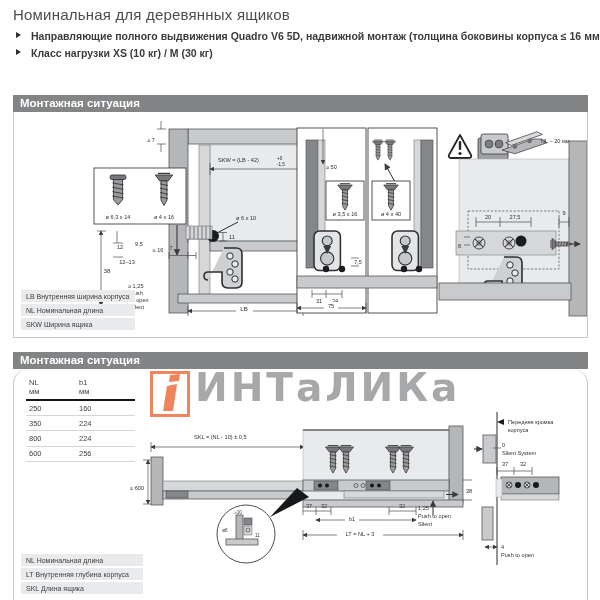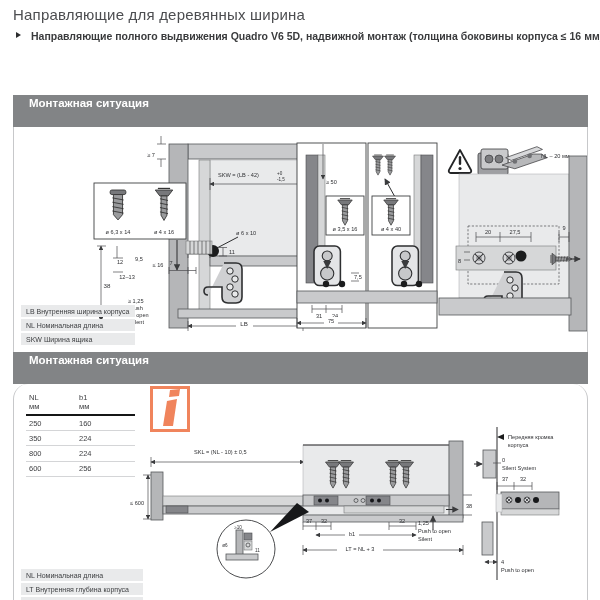--- a/index.html
+++ b/index.html
@@ -5,21 +5,21 @@
   html,body{margin:0;padding:0;}
   body{width:600px;height:600px;background:#ffffff;font-family:"Liberation Sans",sans-serif;position:relative;overflow:hidden;}
   .page{position:absolute;inset:0;}
   .title{position:absolute;left:13px;top:6px;font-size:15px;color:#4c4d50;letter-spacing:0.2px;}
   .bullet{position:absolute;left:16px;display:flex;gap:10px;font-size:10.5px;font-weight:bold;color:#3a3b3d;white-space:nowrap;}
   .bullet.b1{top:30px}.bullet.b2{top:47px}
   .tri{width:0;height:0;border-left:5px solid #2c2d2f;border-top:3.5px solid transparent;border-bottom:3.5px solid transparent;margin-top:2px;flex:0 0 auto;}
   .panel{position:absolute;left:13px;width:575px;}
   #panel1{top:95px;}
   #panel2{top:352px;}
-  .bar{height:32px;background:#828486;color:#fff;font-weight:bold;font-size:11.5px;line-height:17px;padding-left:16px;box-sizing:border-box;}
+  .bar{height:17px;background:#828486;color:#fff;font-weight:bold;font-size:11.5px;line-height:17px;padding-left:7px;box-sizing:border-box;}
   .pbody{position:relative;background:#fff;border:1px solid #c7c8ca;border-top:none;box-sizing:border-box;}
   #panel1 .pbody{height:226px;}
   #panel2 .pbody{height:280px;border-radius:15px;}
   svg.draw{position:absolute;left:0;top:0;}
   .legend{position:absolute;left:7px;}
   #panel1 .legend{top:178px;}
   #panel2 .legend{top:185px;}
   .lrow{background:#e9eaeb;font-size:7px;color:#3f4043;padding:3px 5px 2px 5px;margin-bottom:2px;white-space:nowrap;}
   #panel1 .lrow{width:104px;}
   #panel2 .lrow{width:112px;}
@@ -45,24 +45,28 @@
   .fillD{fill:#d6d7d8;stroke:#77787a;stroke-width:0.6}
   .fillE{fill:#85868a;stroke:#4a4b4d;stroke-width:0.6}
   .white{fill:#fff;stroke:#3f4042;stroke-width:0.9}
   .wbg{fill:#fff;stroke:none}
 </style>
 </head>
 <body>
 
 <div class="page">
 
-  <div class="title">Направляющие для деревянных ширина</div>
+  <div class="title">Номинальная для деревянных ящиков</div>
   <div class="bullet b1">
     <span class="tri"></span>
     <span>Направляющие полного выдвижения Quadro V6 5D, надвижной монтаж (толщина боковины корпуса ≤ 16 мм)</span>
+  </div>
+  <div class="bullet b2">
+    <span class="tri"></span>
+    <span>Класс нагрузки XS (10 кг) / M (30 кг)</span>
   </div>
 
   <section class="panel" id="panel1">
     <div class="bar">Монтажная ситуация</div>
     <div class="pbody">
       <svg class="draw" width="573" height="224" viewBox="0 0 573 224">
         <defs>
           <marker id="arr" viewBox="0 0 8 8" refX="7" refY="4" markerWidth="6.5" markerHeight="6.5" orient="auto-start-reverse">
             <path d="M0,0 L8,4 L0,8 Z" fill="#3a3b3d"></path>
           </marker>
@@ -297,20 +301,21 @@
               <td>256</td>
             </tr>
         </tbody>
       </table>
 
       <svg class="wm-logo" width="40" height="46" viewBox="0 0 40 46">
         <rect x="1.5" y="1.5" width="37" height="43" fill="#fff" stroke="#F0845C" stroke-width="3"></rect>
         <polygon points="17,15 27,13 23,40 13,40" fill="#F0845C"></polygon>
         <polygon points="20,4 30,3 29,10 19,11" fill="#F0845C"></polygon>
       </svg>
+      <div class="wm-text">ИНТаЛИКа</div>
 
       <svg class="draw" width="573" height="228" viewBox="0 0 573 228">
 
         <g>
           <line class="ln" x1="134" y1="91" x2="134" y2="135" marker-start="url(#arr)" marker-end="url(#arr)"></line>
           <path class="ln" d="M129,91 h9 M129,135 h9"></path>
           <text class="t5" x="130" y="121" text-anchor="end">≤ 600</text>
 
           <rect class="fillA" x="137" y="88" width="12" height="48"></rect>
           <rect class="fillD" x="149" y="112" width="141" height="10"></rect>

